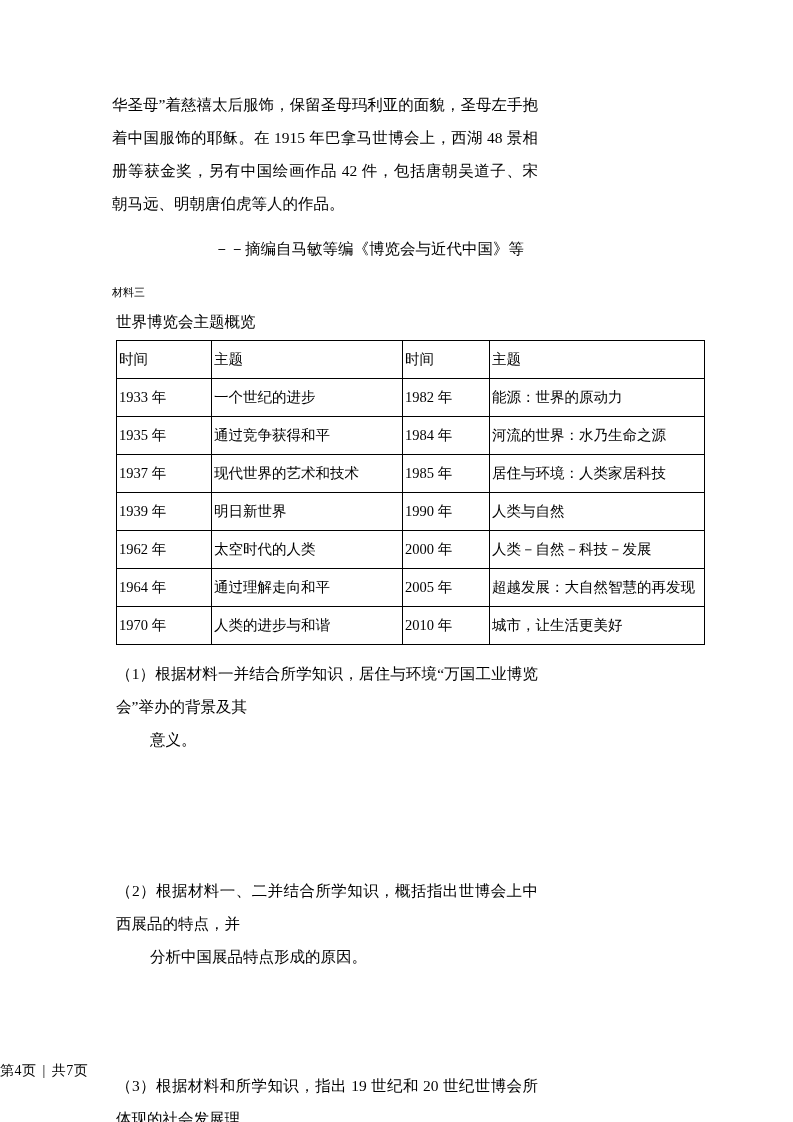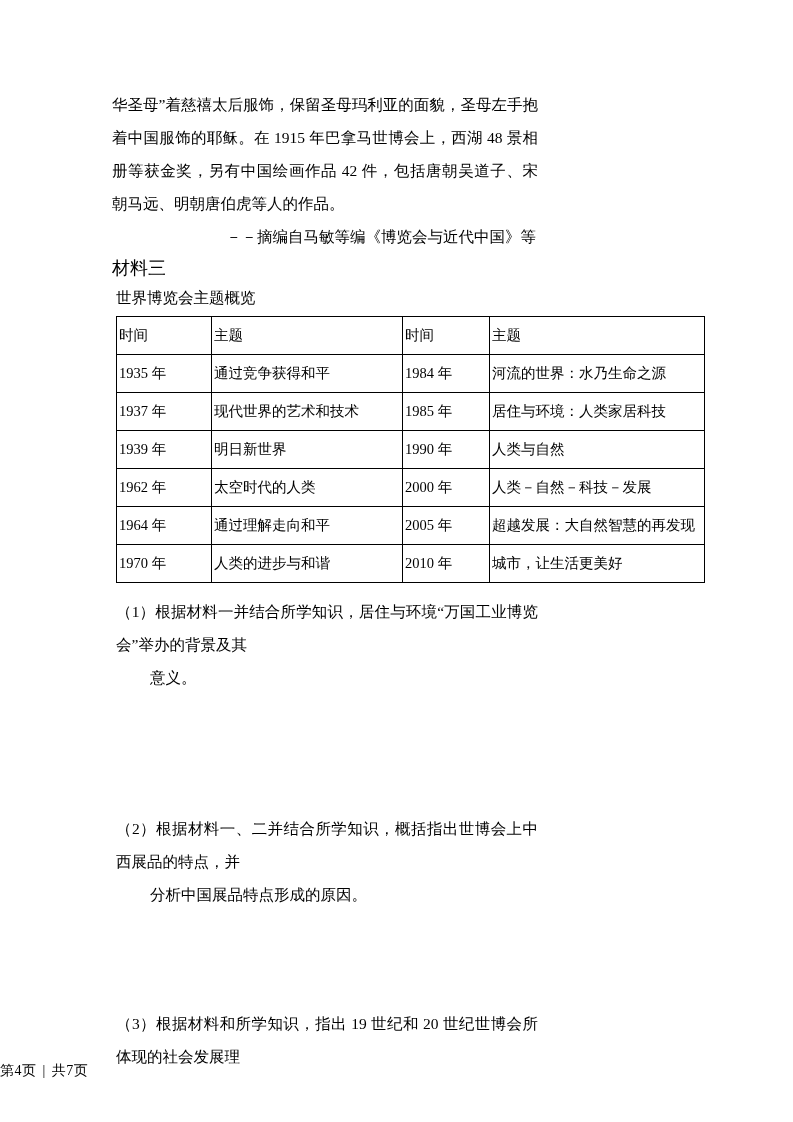--- a/index.html
+++ b/index.html
@@ -28,25 +28,25 @@
     font-size: 15.5px;
     line-height: 33px;
     text-align: justify;
     text-justify: inter-ideograph;
     margin: 0;
   }
   .attrib {
     font-size: 15.5px;
     line-height: 33px;
     text-align: right;
-    margin: 0;
+    margin: 12px;
     padding-right: 2px;
   }
   .mat-label {
-    font-size: 18px;
+    font-size: 11px;
     line-height: 30px;
     margin: 0;
     padding-left: 0px;
   }
   .table-caption {
     font-size: 15.5px;
     line-height: 30px;
     margin: 0 0 3px 0;
     padding-left: 4px;
   }
@@ -108,20 +108,26 @@
 
   <table class="themes">
     <tbody>
       <tr>
         <td class="c0">时间</td>
         <td class="c1">主题</td>
         <td class="c2">时间</td>
         <td class="c3">主题</td>
       </tr>
       <tr>
+        <td class="c0">1933 年</td>
+        <td class="c1">一个世纪的进步</td>
+        <td class="c2">1982 年</td>
+        <td class="c3">能源：世界的原动力</td>
+      </tr>
+      <tr>
         <td class="c0">1935 年</td>
         <td class="c1">通过竞争获得和平</td>
         <td class="c2">1984 年</td>
         <td class="c3">河流的世界：水乃生命之源</td>
       </tr>
       <tr>
         <td class="c0">1937 年</td>
         <td class="c1">现代世界的艺术和技术</td>
         <td class="c2">1985 年</td>
         <td class="c3">居住与环境：人类家居科技</td>

